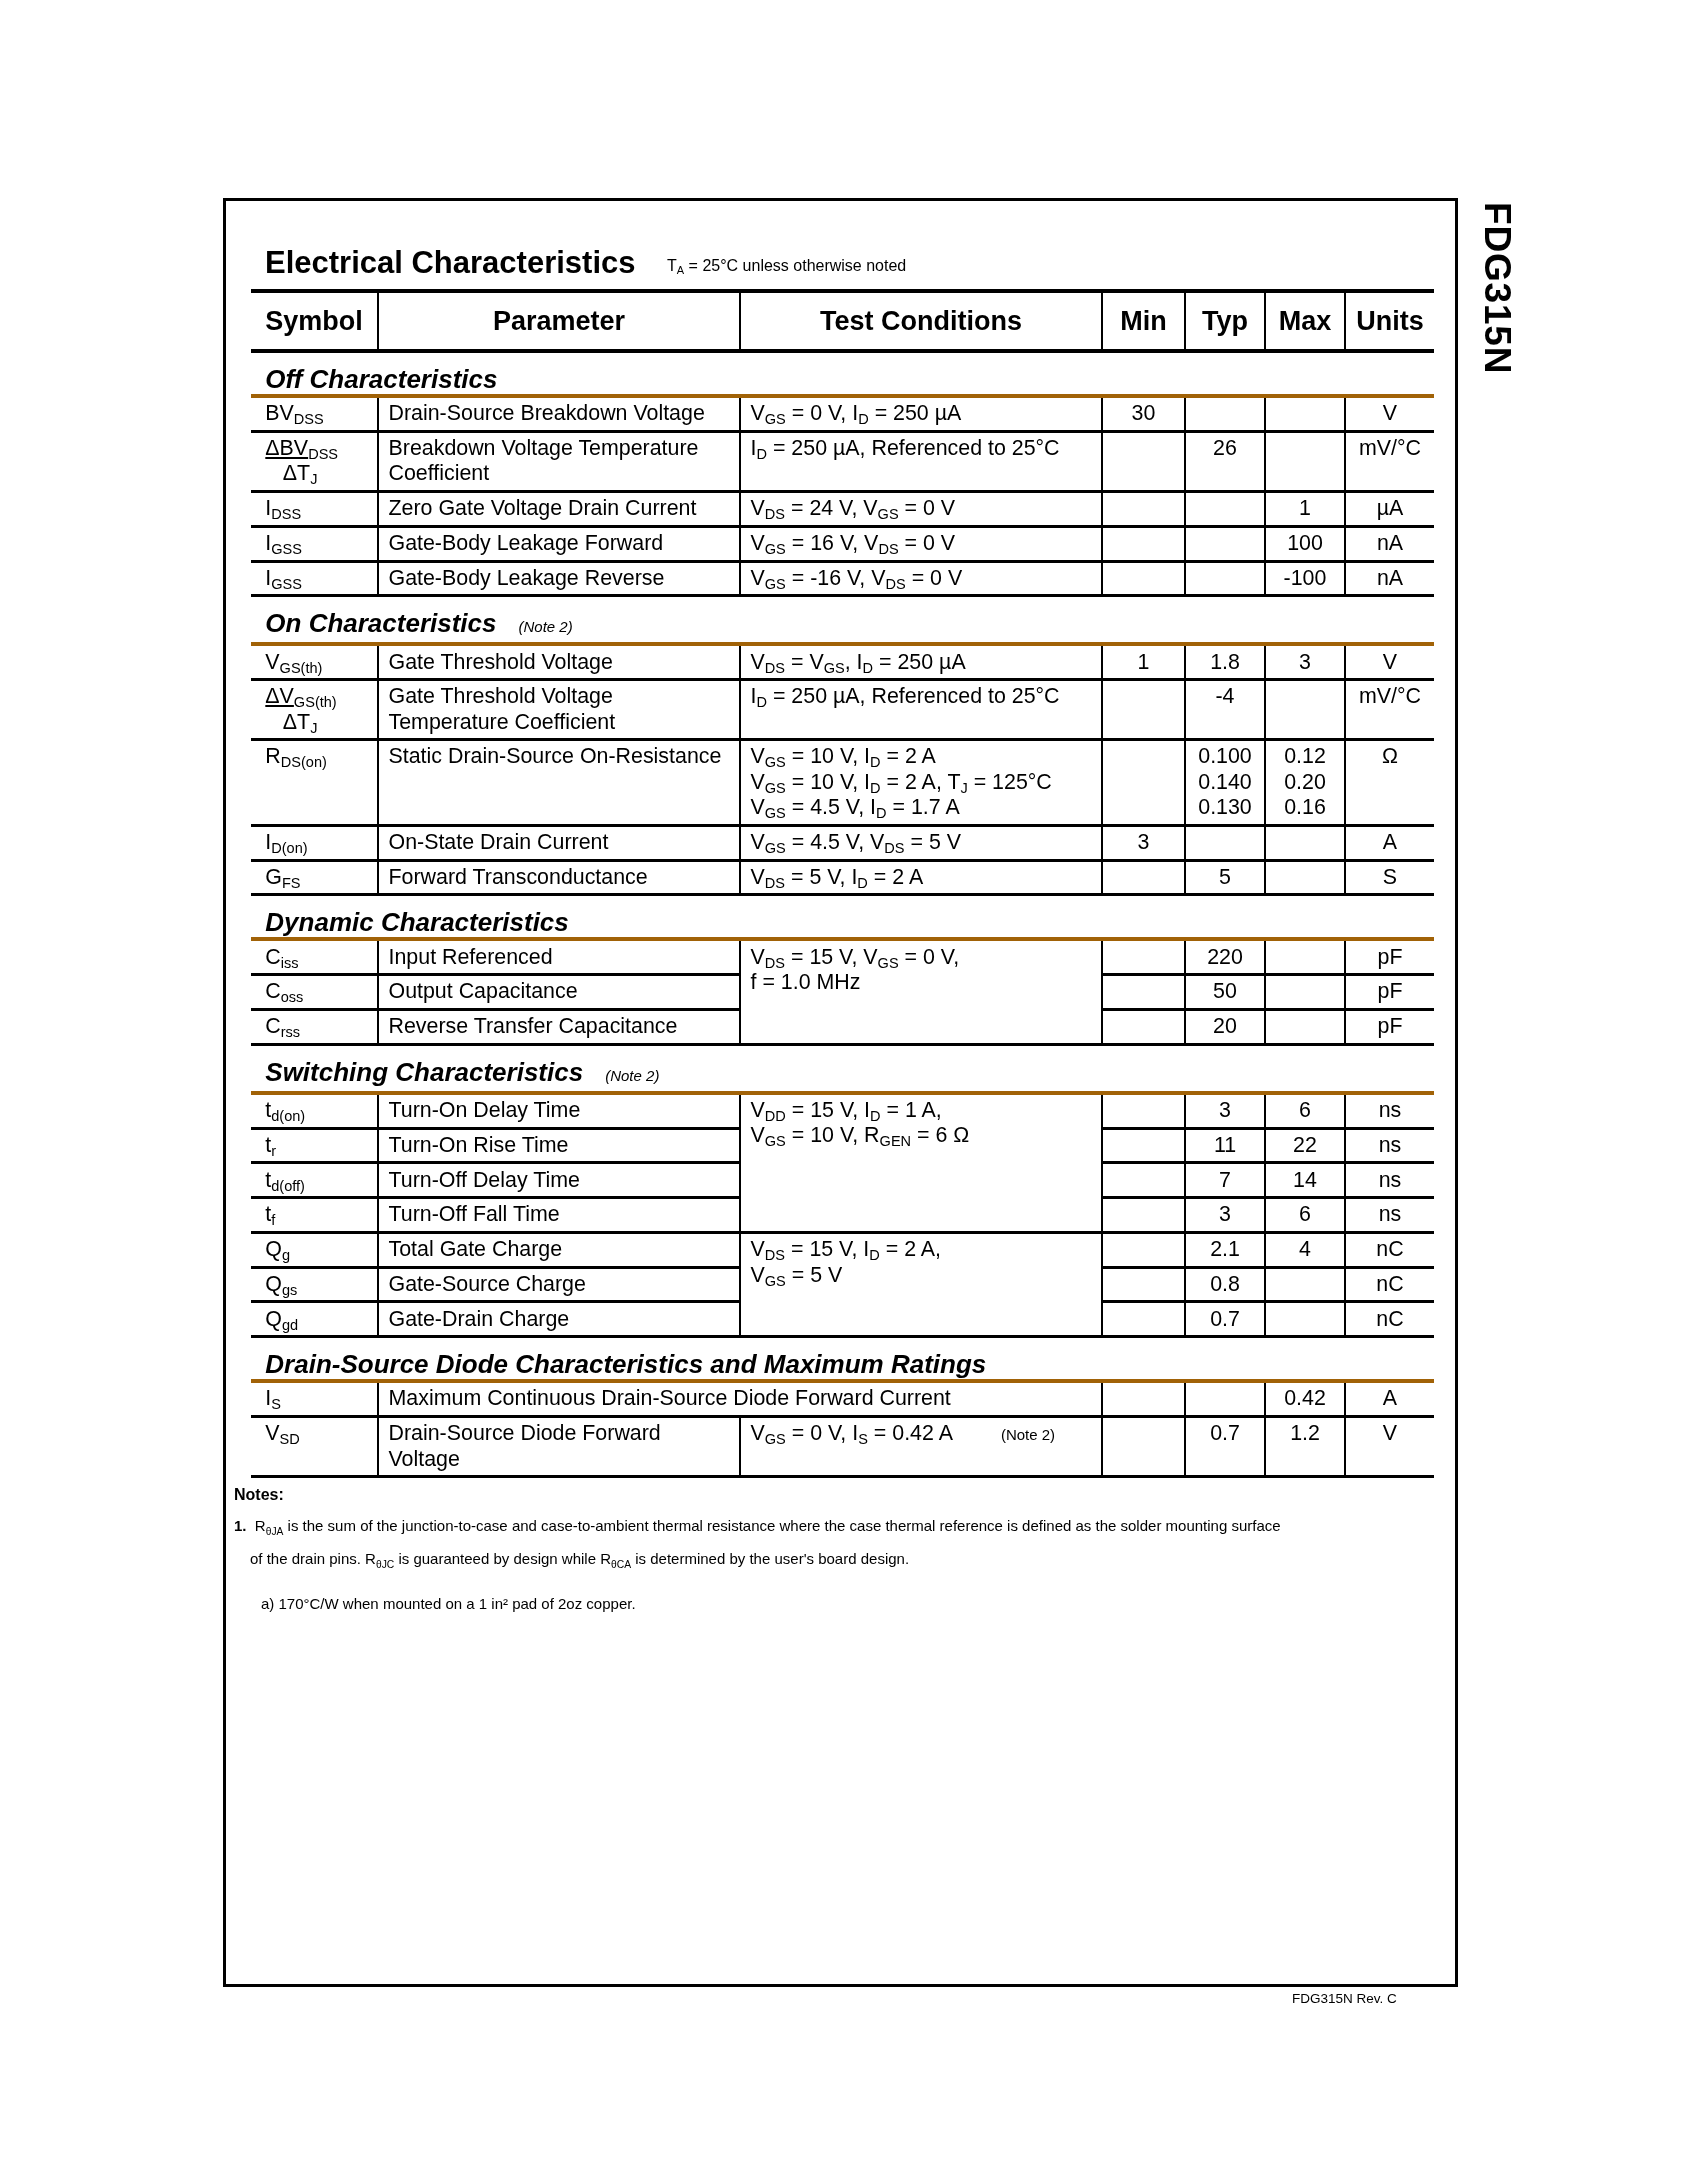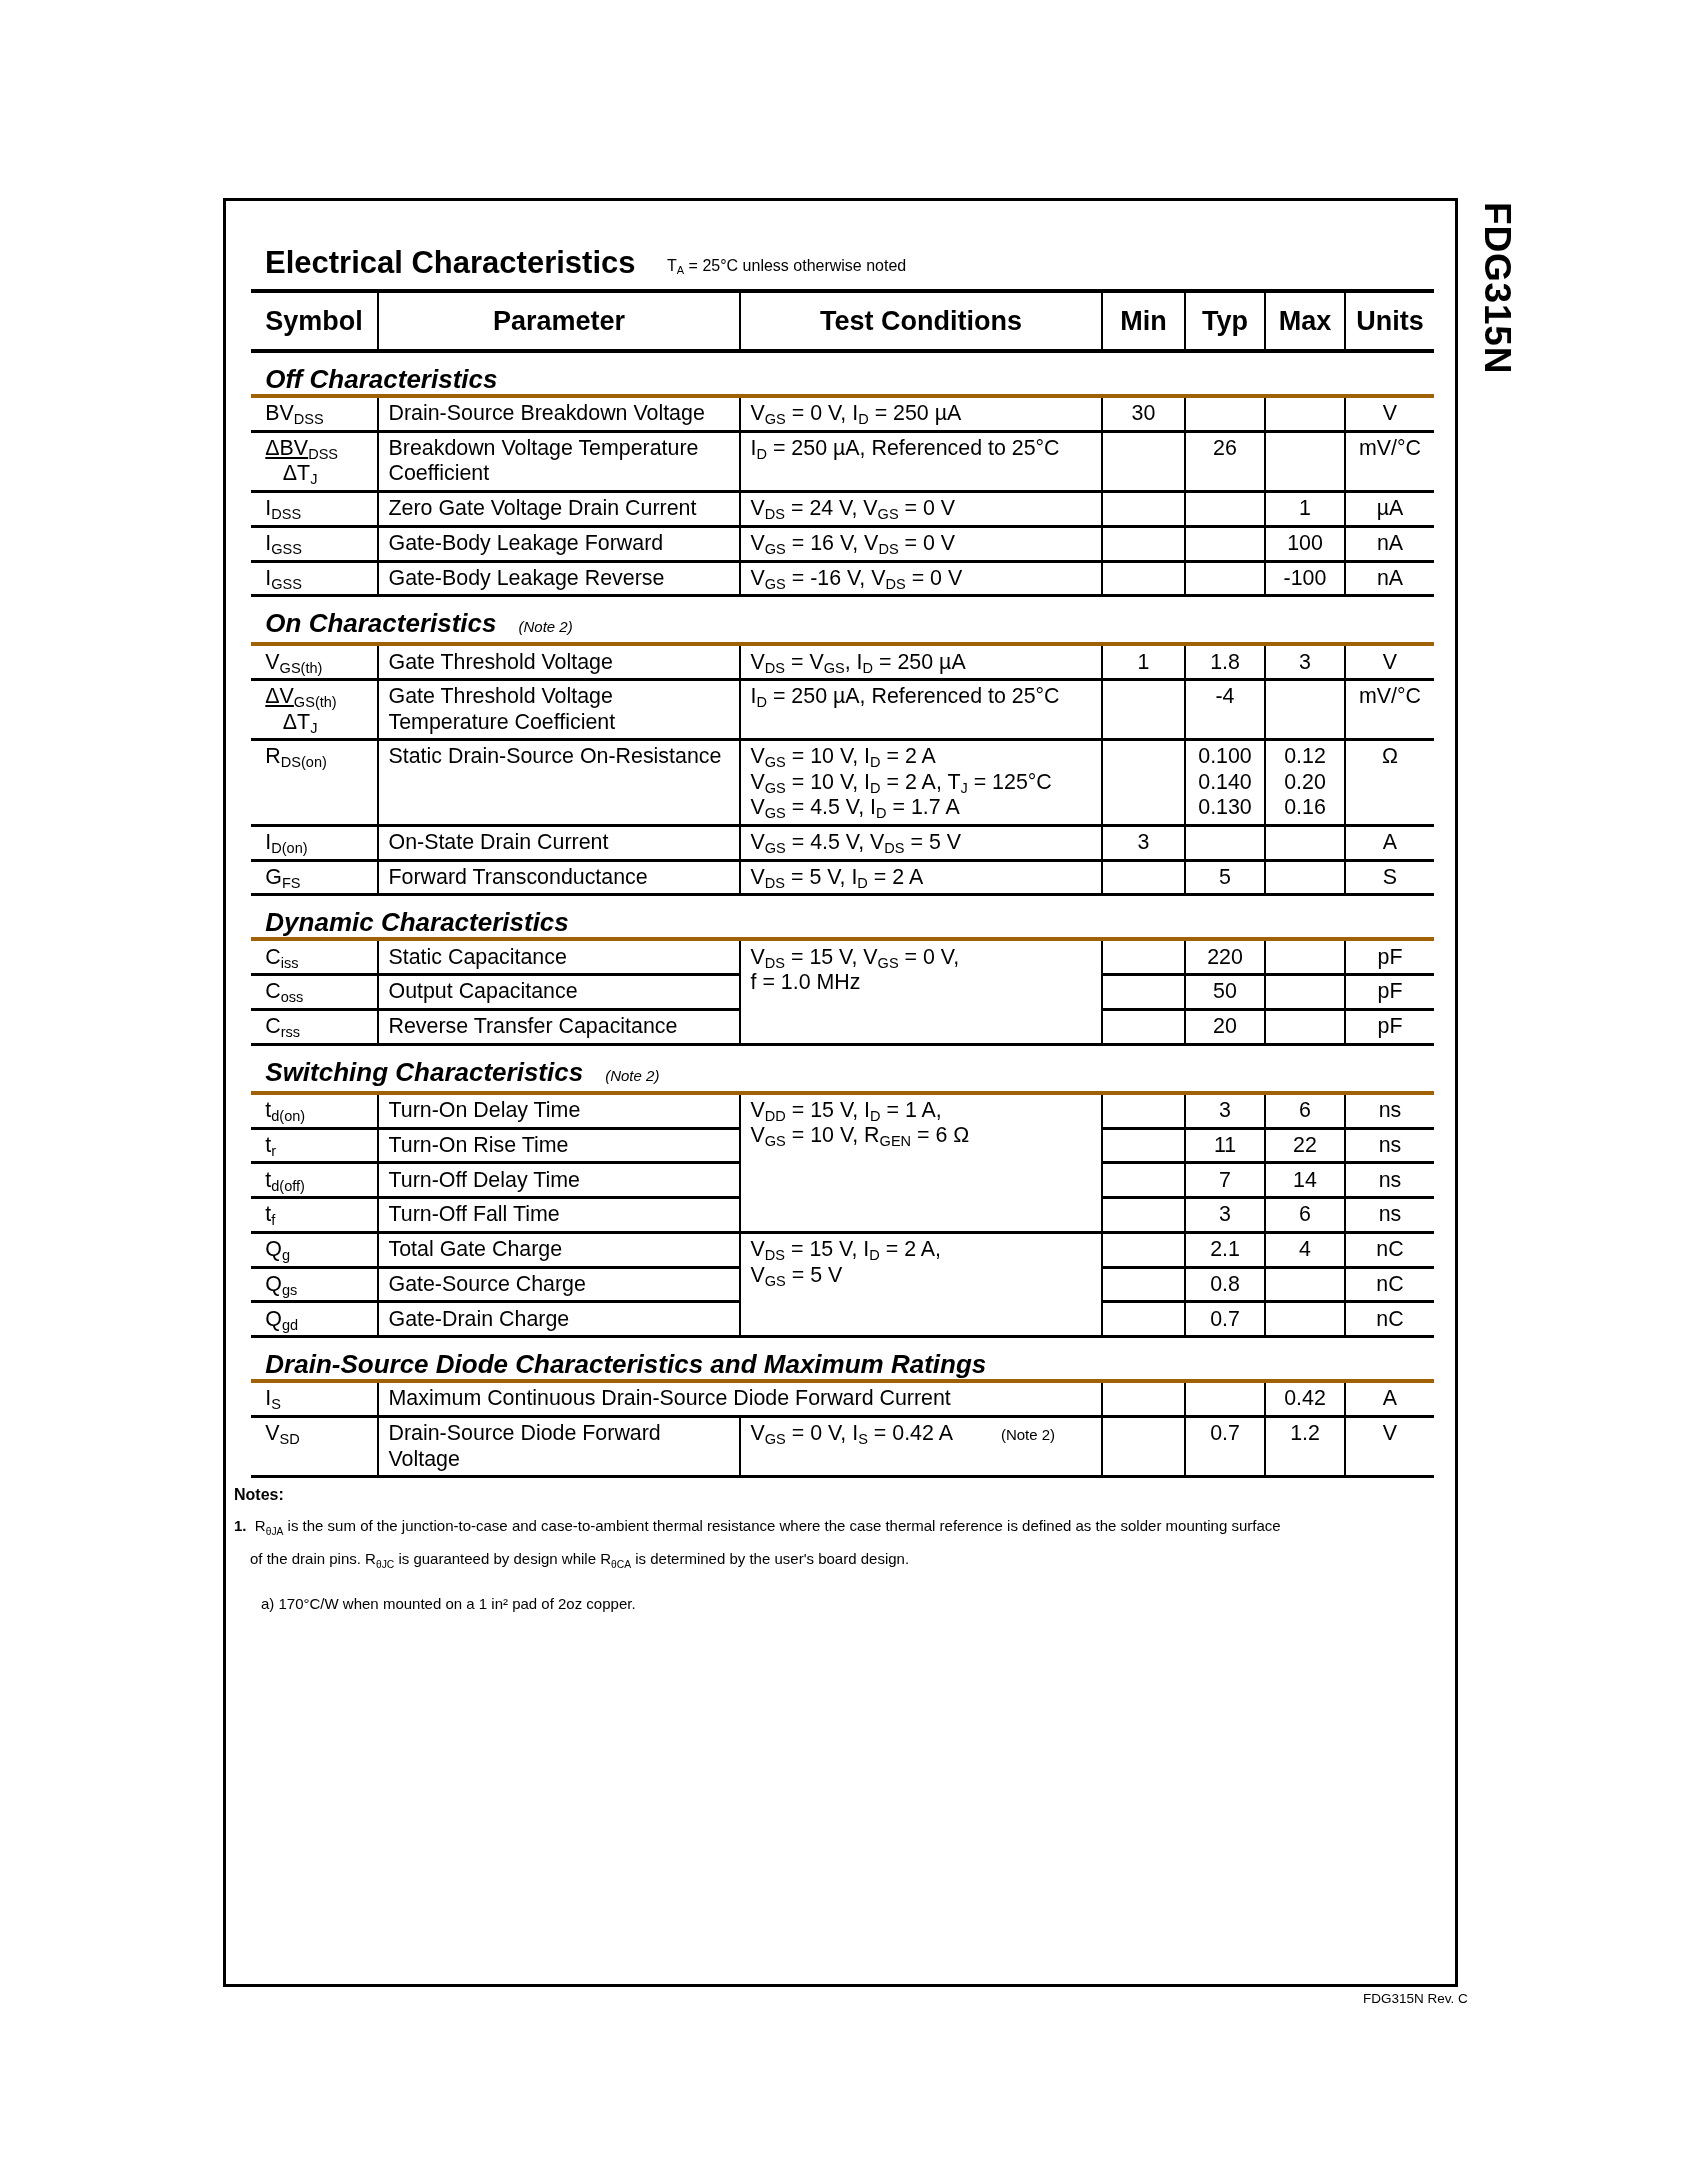--- a/index.html
+++ b/index.html
@@ -31,21 +31,21 @@
   .tj{display:block;padding-left:17.5px;}
   .notes{position:absolute;left:234px;top:1486px;width:1191px;font-size:15px;}
   .notes .nh{font-weight:bold;font-size:16px;}
   .notes p{margin:0;}
   .notes .n1{margin-top:8px;line-height:27px;}
   .notes .sub2{font-size:10.3px;vertical-align:-0.35em;}
   .notes .ind{padding-left:16px;text-align:right;}
   .notes .ab{padding-left:27px;margin-top:17.5px;}
   .notes .ab2{padding-left:27px;margin-top:11px;}
   .notes .n2{margin-top:20.6px;padding-left:4.8px;}
-  .footer{position:absolute;left:1363px;top:1991px;font-size:13.5px;}
+  .footer{position:absolute;left:1292px;top:1991px;font-size:13.5px;}
 </style>
 </head>
 <body>
 
 <div class="frame"></div>
 
 <div class="side-title">
   <span>FDG315N</span>
 </div>
 
@@ -173,21 +173,21 @@
       <td class="n">5</td>
       <td class="n"></td>
       <td class="n">S</td>
     </tr>
 
     <tr class="sec">
         <td colspan="7">Dynamic Characteristics</td>
       </tr>
     <tr>
       <td><span>C</span><sub>iss</sub></td>
-      <td>Static Capacitance</td>
+      <td>Input Referenced</td>
       <td rowspan="3">V<sub>DS</sub> = 15 V, V<sub>GS</sub> = 0 V,<br>f = 1.0 MHz</td>
       <td class="n"></td>
       <td class="n">220</td>
       <td class="n"></td>
       <td class="n">pF</td>
     </tr>
     <tr>
       <td><span>C</span><sub>oss</sub></td>
       <td>Output Capacitance</td>
       <td class="n"></td>

